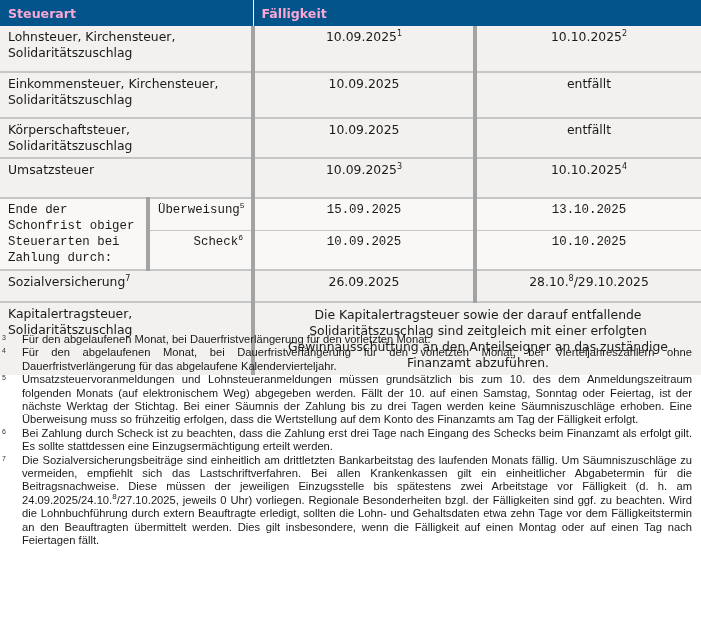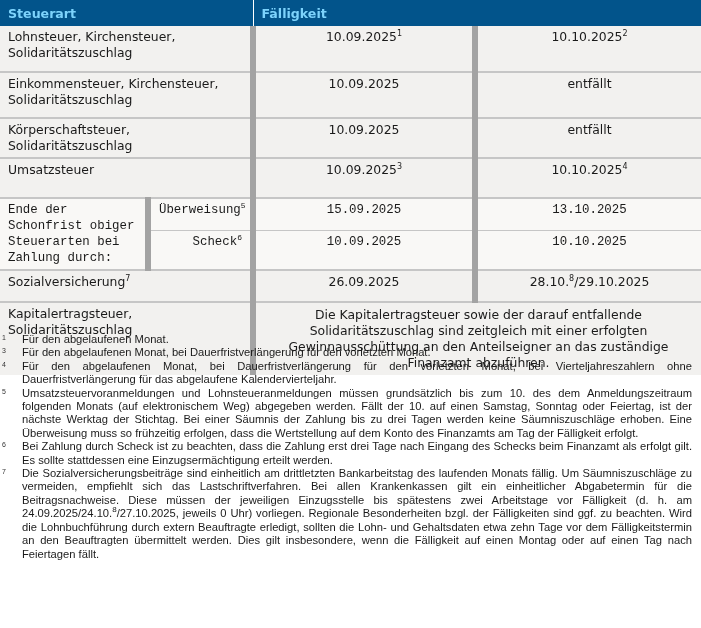--- a/index.html
+++ b/index.html
@@ -1,20 +1,20 @@
 <!DOCTYPE html>
 <html><head>
   <meta charset="utf-8">
   <style>
     html, body { margin: 0; padding: 0; background: #ffffff; }
     body { width: 701px; height: 628px; overflow: hidden; font-family: "DejaVu Sans", sans-serif; color: #1a1a1a; }
     .tbl { position: absolute; left: 0; top: 0; width: 701px; border-collapse: collapse; table-layout: fixed; font-size: 12.4px; }
-    .tbl th { background: #02548b; color: #7dd3fc; font-weight: bold; text-align: left; padding: 3px 8px; height: 20px; border-right: 1px solid #ffffff; font-size: 12.6px; }
+    .tbl th { background: #02548b; color: #f9a8d4; font-weight: bold; text-align: left; padding: 3px 8px; height: 20px; border-right: 1px solid #ffffff; font-size: 12.6px; }
     .tbl th:last-child { border-right: none; }
-    .tbl td { background: #f2f1ef; padding: 3px 8px; vertical-align: top; border-bottom: 2px solid #c6c6c6; border-right: 6px solid #a3a3a3; line-height: 16px; }
+    .tbl td { background: #f2f1ef; padding: 3px 8px; vertical-align: top; border-bottom: 2px solid #c6c6c6; border-right: 4px solid #a3a3a3; line-height: 16px; }
     .tbl td:last-child { border-right: none; }
     .tbl td.c { text-align: center; }
     .tbl td.r { text-align: right; }
     .tbl tr.lt td { background: #f9f8f6; font-family: Liberation Mono, monospace; }
     .tbl td.thin { border-bottom: 1px solid #c6c6c6; }
     sup { font-size: 8px; line-height: 0; vertical-align: 5px; }
     .notes { position: absolute; left: 0; top: 333px; width: 692px; font-family: "Liberation Sans", sans-serif; font-size: 11.2px; line-height: 13.4px; color: #1a1a1a; }
     .note { display: flex; }
     .note .num { width: 20px; flex: none; font-size: 7px; padding-left: 2px; line-height: 10px; color: #333; }
     .note .txt { flex: 1; text-align: justify; text-align-last: left; }
@@ -74,24 +74,20 @@
     </tr>
     <tr style="height:72px">
       <td colspan="2" style="border-bottom:none">Kapitalertragsteuer, Solidaritätszuschlag</td>
       <td colspan="2" class="c" style="border-bottom:none; padding: 4px 32px;">Die Kapitalertragsteuer sowie der darauf entfallende Solidaritätszuschlag sind zeitgleich mit einer erfolgten Gewinnausschüttung an den Anteilseigner an das zuständige Finanzamt abzuführen.</td>
     </tr>
   </tbody>
 </table>
 
 <div class="notes">
   <div class="note">
-      <span class="num">1</span>
-      <span class="txt">Für den abgelaufenen Monat.</span>
-    </div>
-  <div class="note">
       <span class="num">3</span>
       <span class="txt">Für den abgelaufenen Monat, bei Dauerfristverlängerung für den vorletzten Monat.</span>
     </div>
   <div class="note">
       <span class="num">4</span>
       <span class="txt">Für den abgelaufenen Monat, bei Dauerfristverlängerung für den vorletzten Monat, bei Vierteljahreszahlern ohne Dauerfristverlängerung für das abgelaufene Kalendervierteljahr.</span>
     </div>
   <div class="note">
       <span class="num">5</span>
       <span class="txt">Umsatzsteuervoranmeldungen und Lohnsteueranmeldungen müssen grundsätzlich bis zum 10. des dem Anmeldungszeitraum folgenden Monats (auf elektronischem Weg) abgegeben werden. Fällt der 10. auf einen Samstag, Sonntag oder Feiertag, ist der nächste Werktag der Stichtag. Bei einer Säumnis der Zahlung bis zu drei Tagen werden keine Säumniszuschläge erhoben. Eine Überweisung muss so frühzeitig erfolgen, dass die Wertstellung auf dem Konto des Finanzamts am Tag der Fälligkeit erfolgt.</span>

